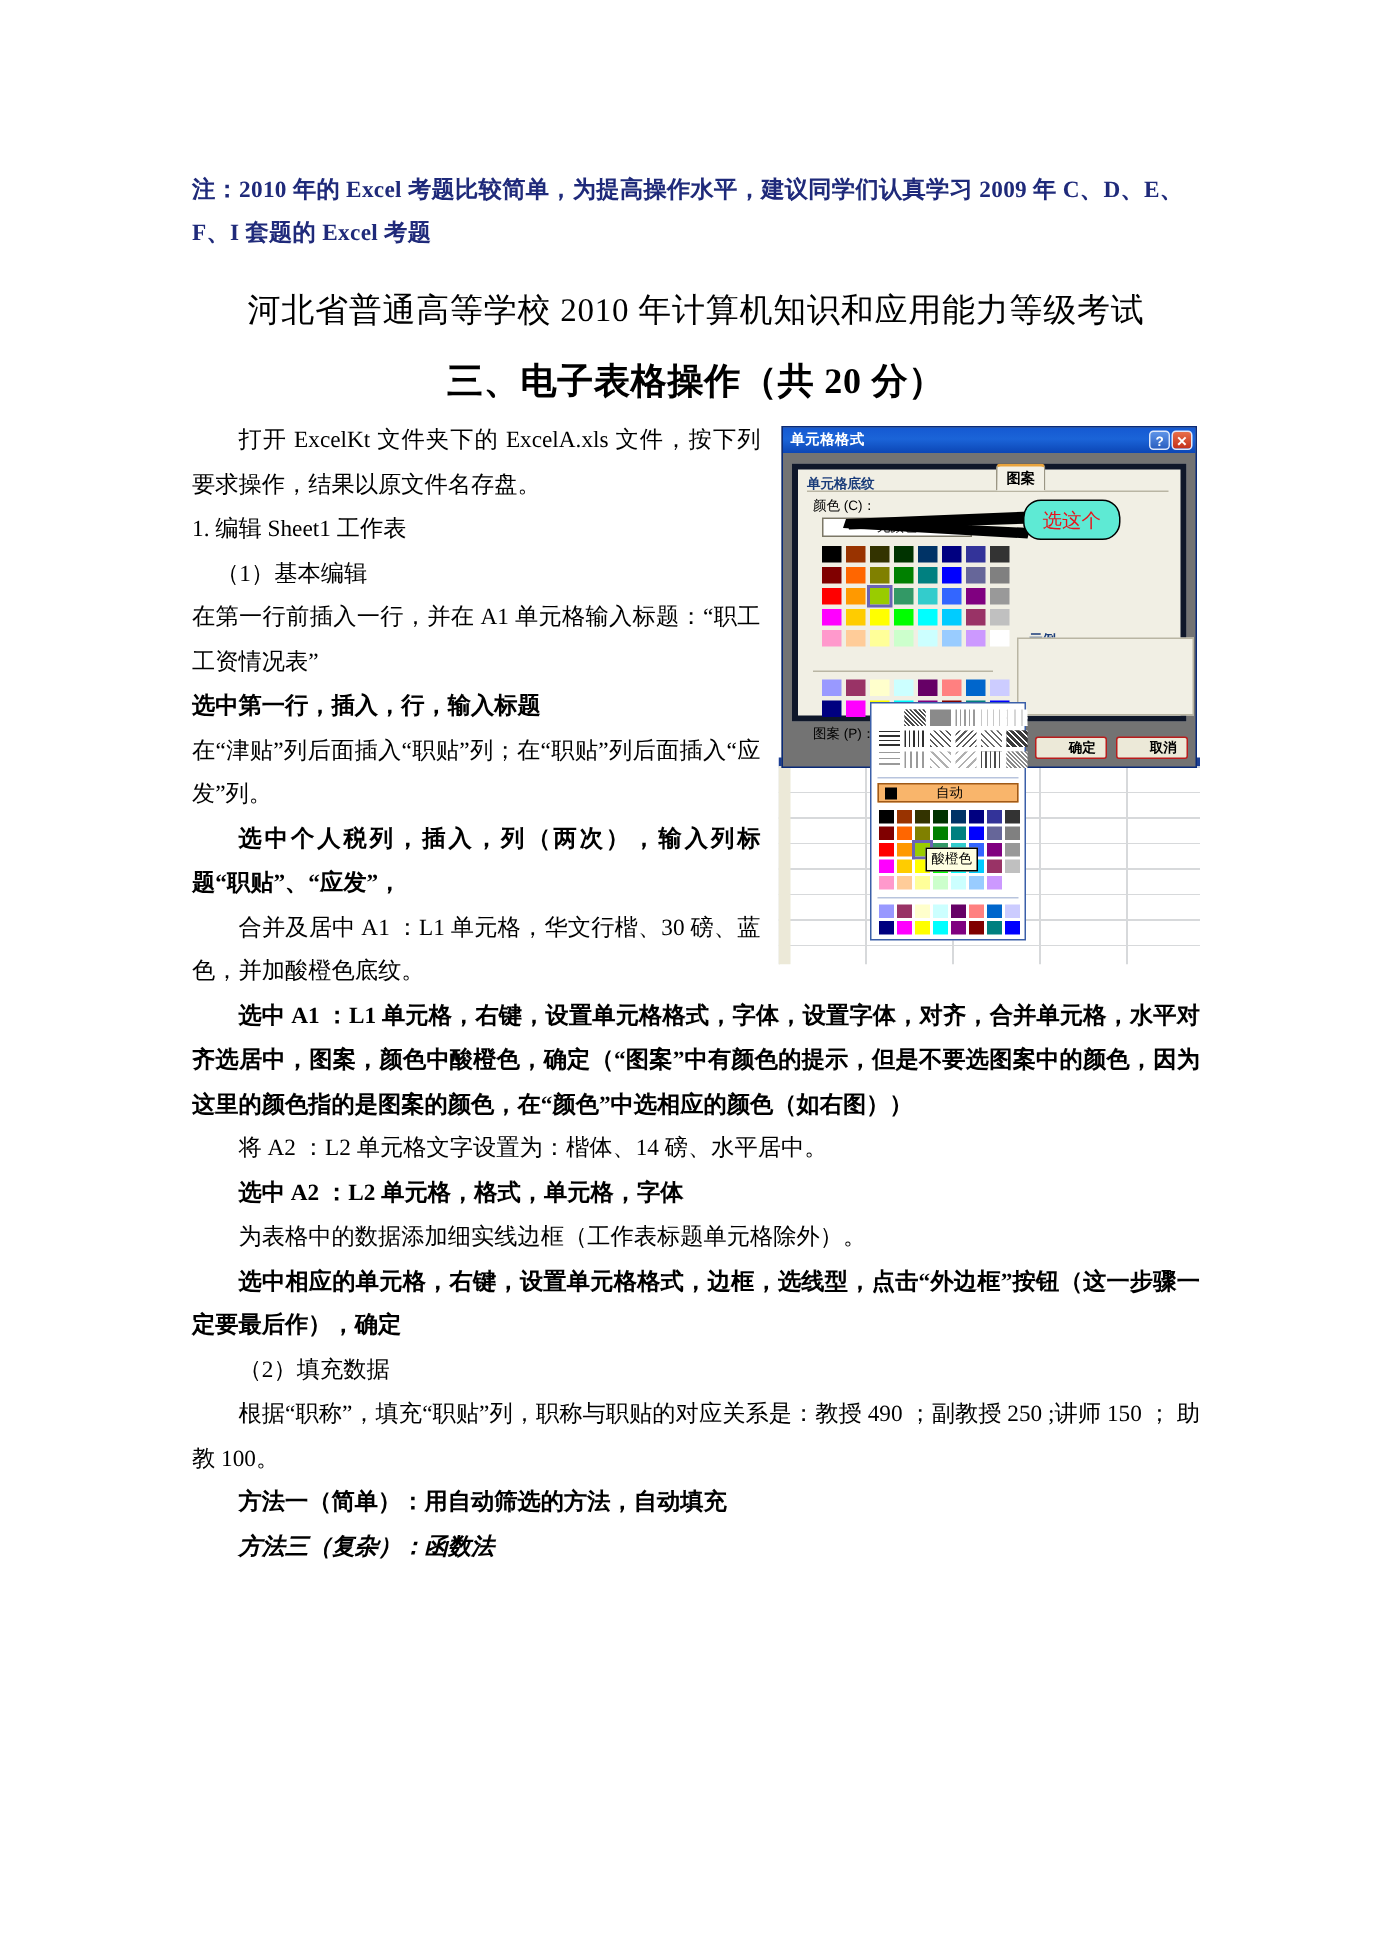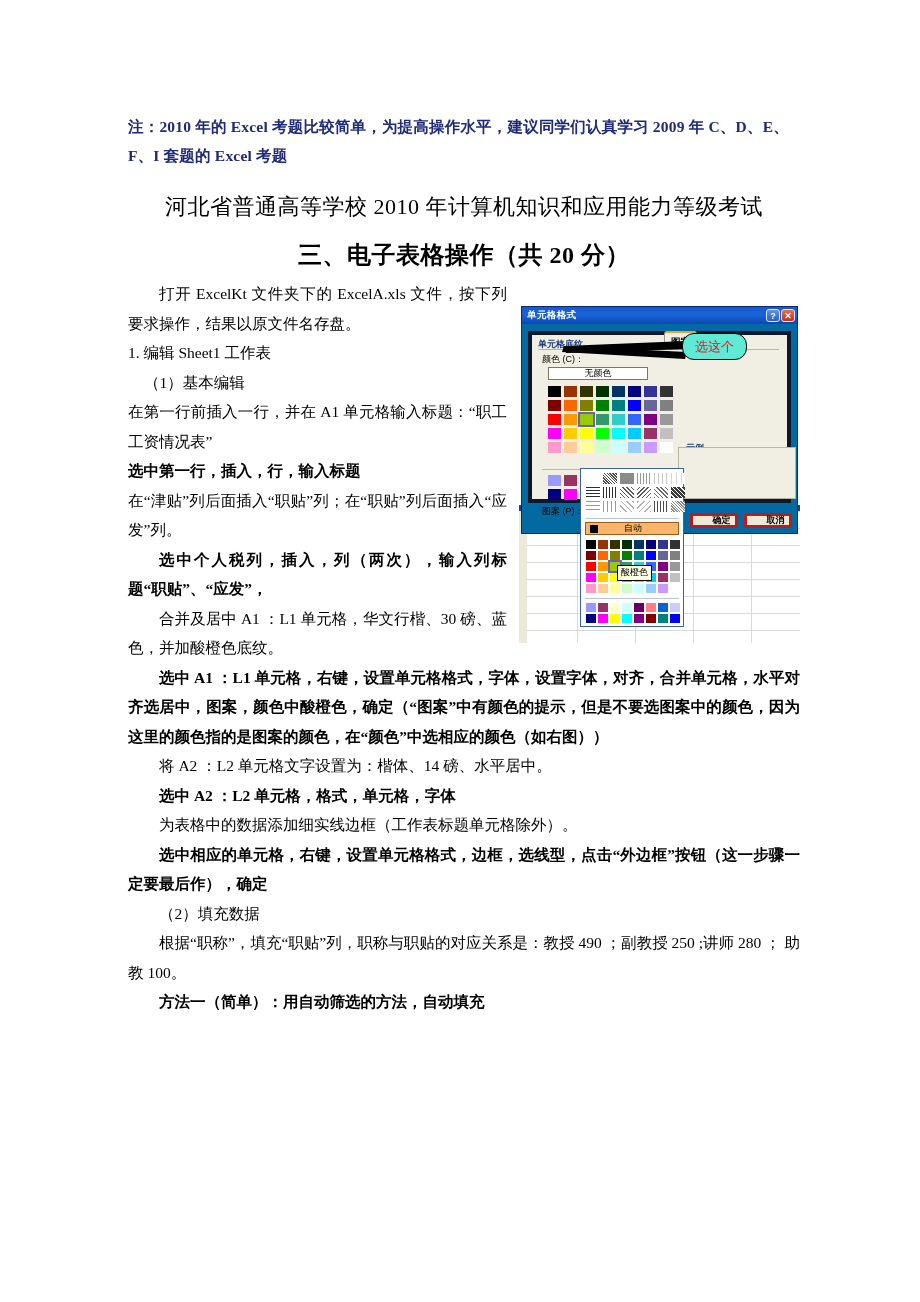--- a/index.html
+++ b/index.html
@@ -102,24 +102,23 @@
   .sheet-left {
     position: absolute; left: 0; top: 228px; width: 8px; bottom: 0;
     background: #ece9d8;
   }
 
   .dlg {
     position: absolute;
     left: 2px; top: 1px;
     width: 277px;
     height: 228px;
-    background: #0369a1;
+    background: #737373;
     border: 1px solid #0a2a77;
     box-sizing: border-box;
-    margin-top: 22px;
   }
   .dlg-title {
     height: 17px;
     background: linear-gradient(to bottom, #1559d2 0%, #1b64d8 45%, #0c46b5 100%);
     display: flex;
     align-items: center;
     padding: 0 2px 0 5px;
     box-sizing: border-box;
   }
   .dlg-title .t {
@@ -260,21 +259,21 @@
     padding: 0 2px;
     font-family: "Liberation Sans", sans-serif;
     font-size: 9px;
     font-weight: bold;
     color: #1b3d7a;
   }
   .dlgbtn {
     position: absolute;
     width: 48px; height: 15px;
     background: #ece9d8;
-    border: 3px solid #b91c1c;
+    border: 1px solid #b91c1c;
     border-radius: 2px;
     font-family: "Liberation Sans", sans-serif;
     font-size: 9px;
     font-weight: bold;
     display: flex; align-items: center; justify-content: center;
     box-sizing: border-box;
     color: #000;
     padding-left: 15px;
   }
 
@@ -583,18 +582,19 @@
     <p class="b bold">选中第一行，插入，行，输入标题</p>
     <p class="b">在“津贴”列后面插入“职贴”列；在“职贴”列后面插入“应发”列。</p>
     <p class="b bold ind">选中个人税列，插入，列（两次），输入列标题“职贴”、“应发”，</p>
     <p class="b ind">合并及居中 A1 ：L1 单元格，华文行楷、30 磅、蓝色，并加酸橙色底纹。</p>
     <p class="b bold ind">选中 A1 ：L1 单元格，右键，设置单元格格式，字体，设置字体，对齐，合并单元格，水平对齐选居中，图案，颜色中酸橙色，确定（“图案”中有颜色的提示，但是不要选图案中的颜色，因为这里的颜色指的是图案的颜色，在“颜色”中选相应的颜色（如右图））</p>
     <p class="b ind">将 A2 ：L2 单元格文字设置为：楷体、14 磅、水平居中。</p>
     <p class="b bold ind">选中 A2 ：L2 单元格，格式，单元格，字体</p>
     <p class="b ind">为表格中的数据添加细实线边框（工作表标题单元格除外）。</p>
     <p class="b bold ind">选中相应的单元格，右键，设置单元格格式，边框，选线型，点击“外边框”按钮（这一步骤一定要最后作），确定</p>
     <p class="b ind">（2）填充数据</p>
-    <p class="b ind">根据“职称”，填充“职贴”列，职称与职贴的对应关系是：教授 490 ；副教授 250 ;讲师 280 ； 助教 100。</p>
+    <p class="b ind">根据“职称”，填充“职贴”列，职称与职贴的对应关系是：教授 490 ；副教授 250 ;讲师 150 ； 助教 100。</p>
     <p class="b bold ind">方法一（简单）：用自动筛选的方法，自动填充</p>
+    <p class="b bi ind">方法三（复杂）：函数法</p>
 
   </div>
 
 </div>
 
 </body></html>

